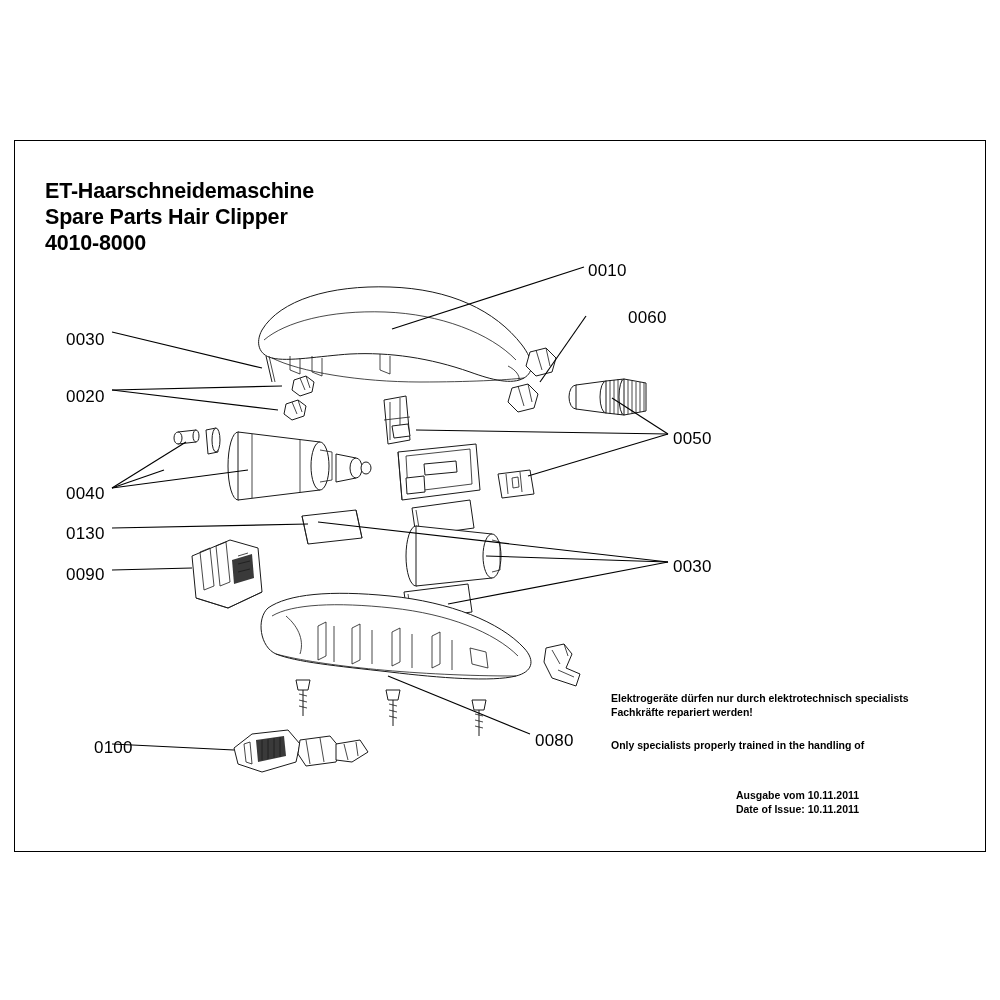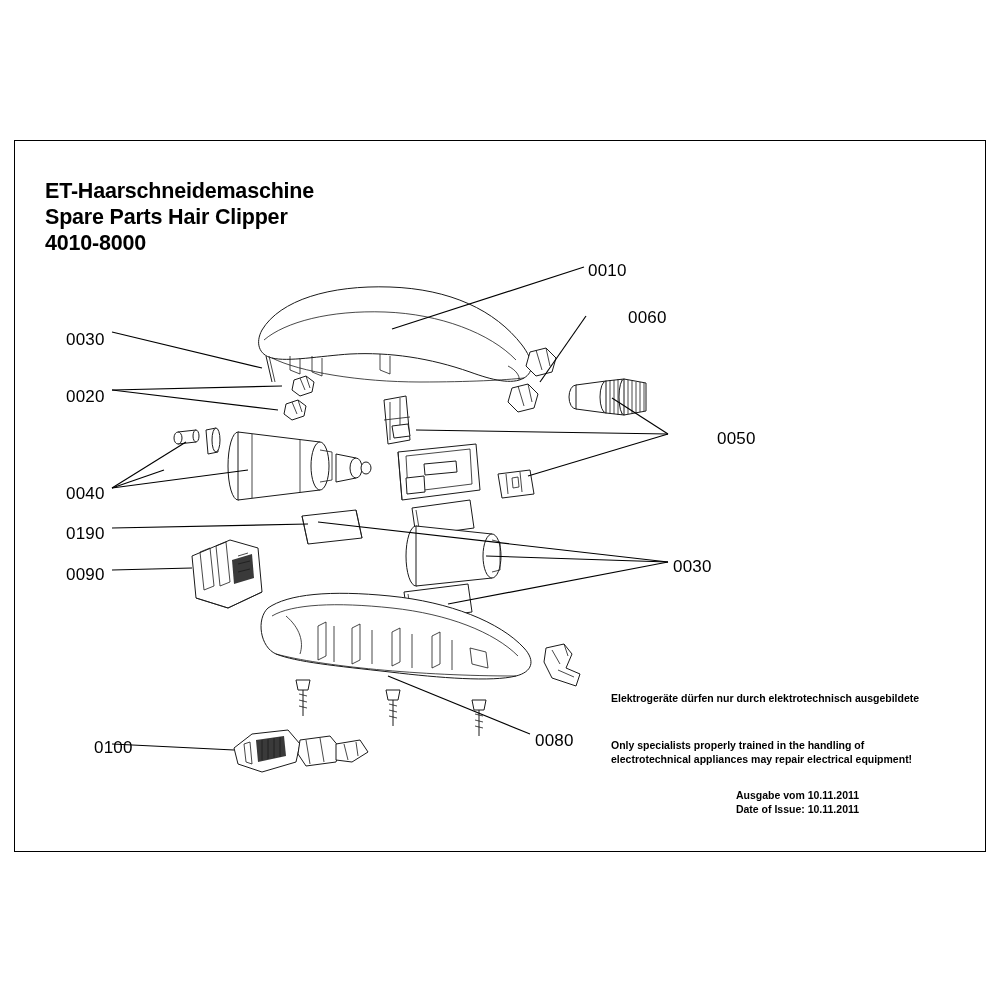--- a/index.html
+++ b/index.html
@@ -266,32 +266,32 @@
 <div class="title-block">
   <div class="title-line">ET-Haarschneidemaschine</div>
   <div class="title-line">Spare Parts Hair Clipper</div>
   <div class="title-line">4010-8000</div>
 </div>
 
 <div class="callout" style="left:588px; top:261px;">0010</div>
 <div class="callout" style="left:588px; top:308px;margin-left:40px;">0060</div>
 <div class="callout" style="left:66px;  top:330px;">0030</div>
 <div class="callout" style="left:66px;  top:387px;">0020</div>
-<div class="callout" style="left:673px; top:429px;margin-left:44px;">0050</div>
+<div class="callout" style="left:673px; top:429px;">0050</div>
 <div class="callout" style="left:66px;  top:484px;">0040</div>
-<div class="callout" style="left:66px;  top:524px;">0190</div>
+<div class="callout" style="left:66px;  top:524px;">0130</div>
 <div class="callout" style="left:66px;  top:565px;">0090</div>
 <div class="callout" style="left:673px; top:557px;">0030</div>
 <div class="callout" style="left:535px; top:731px;text-align:right;">0080</div>
 <div class="callout" style="left:66px;  top:738px;margin-left:28px;">0100</div>
 
 <div class="notice" style="left:611px; top:692px;">
-  <div>Elektrogeräte dürfen nur durch elektrotechnisch ausgebildete</div>
+  <div>Elektrogeräte dürfen nur durch elektrotechnisch specialists</div>
+  <div>Fachkräfte repariert werden!</div>
 </div>
 <div class="notice" style="left:611px; top:739px;">
   <div>Only specialists properly trained in the handling of</div>
-  <div>electrotechnical appliances may repair electrical equipment!</div>
 </div>
 
 <div class="issue" style="left:625px; top:789px; width:345px;">
   <div>Ausgabe vom 10.11.2011</div>
   <div>Date of Issue: 10.11.2011</div>
 </div>
 
 </body></html>

